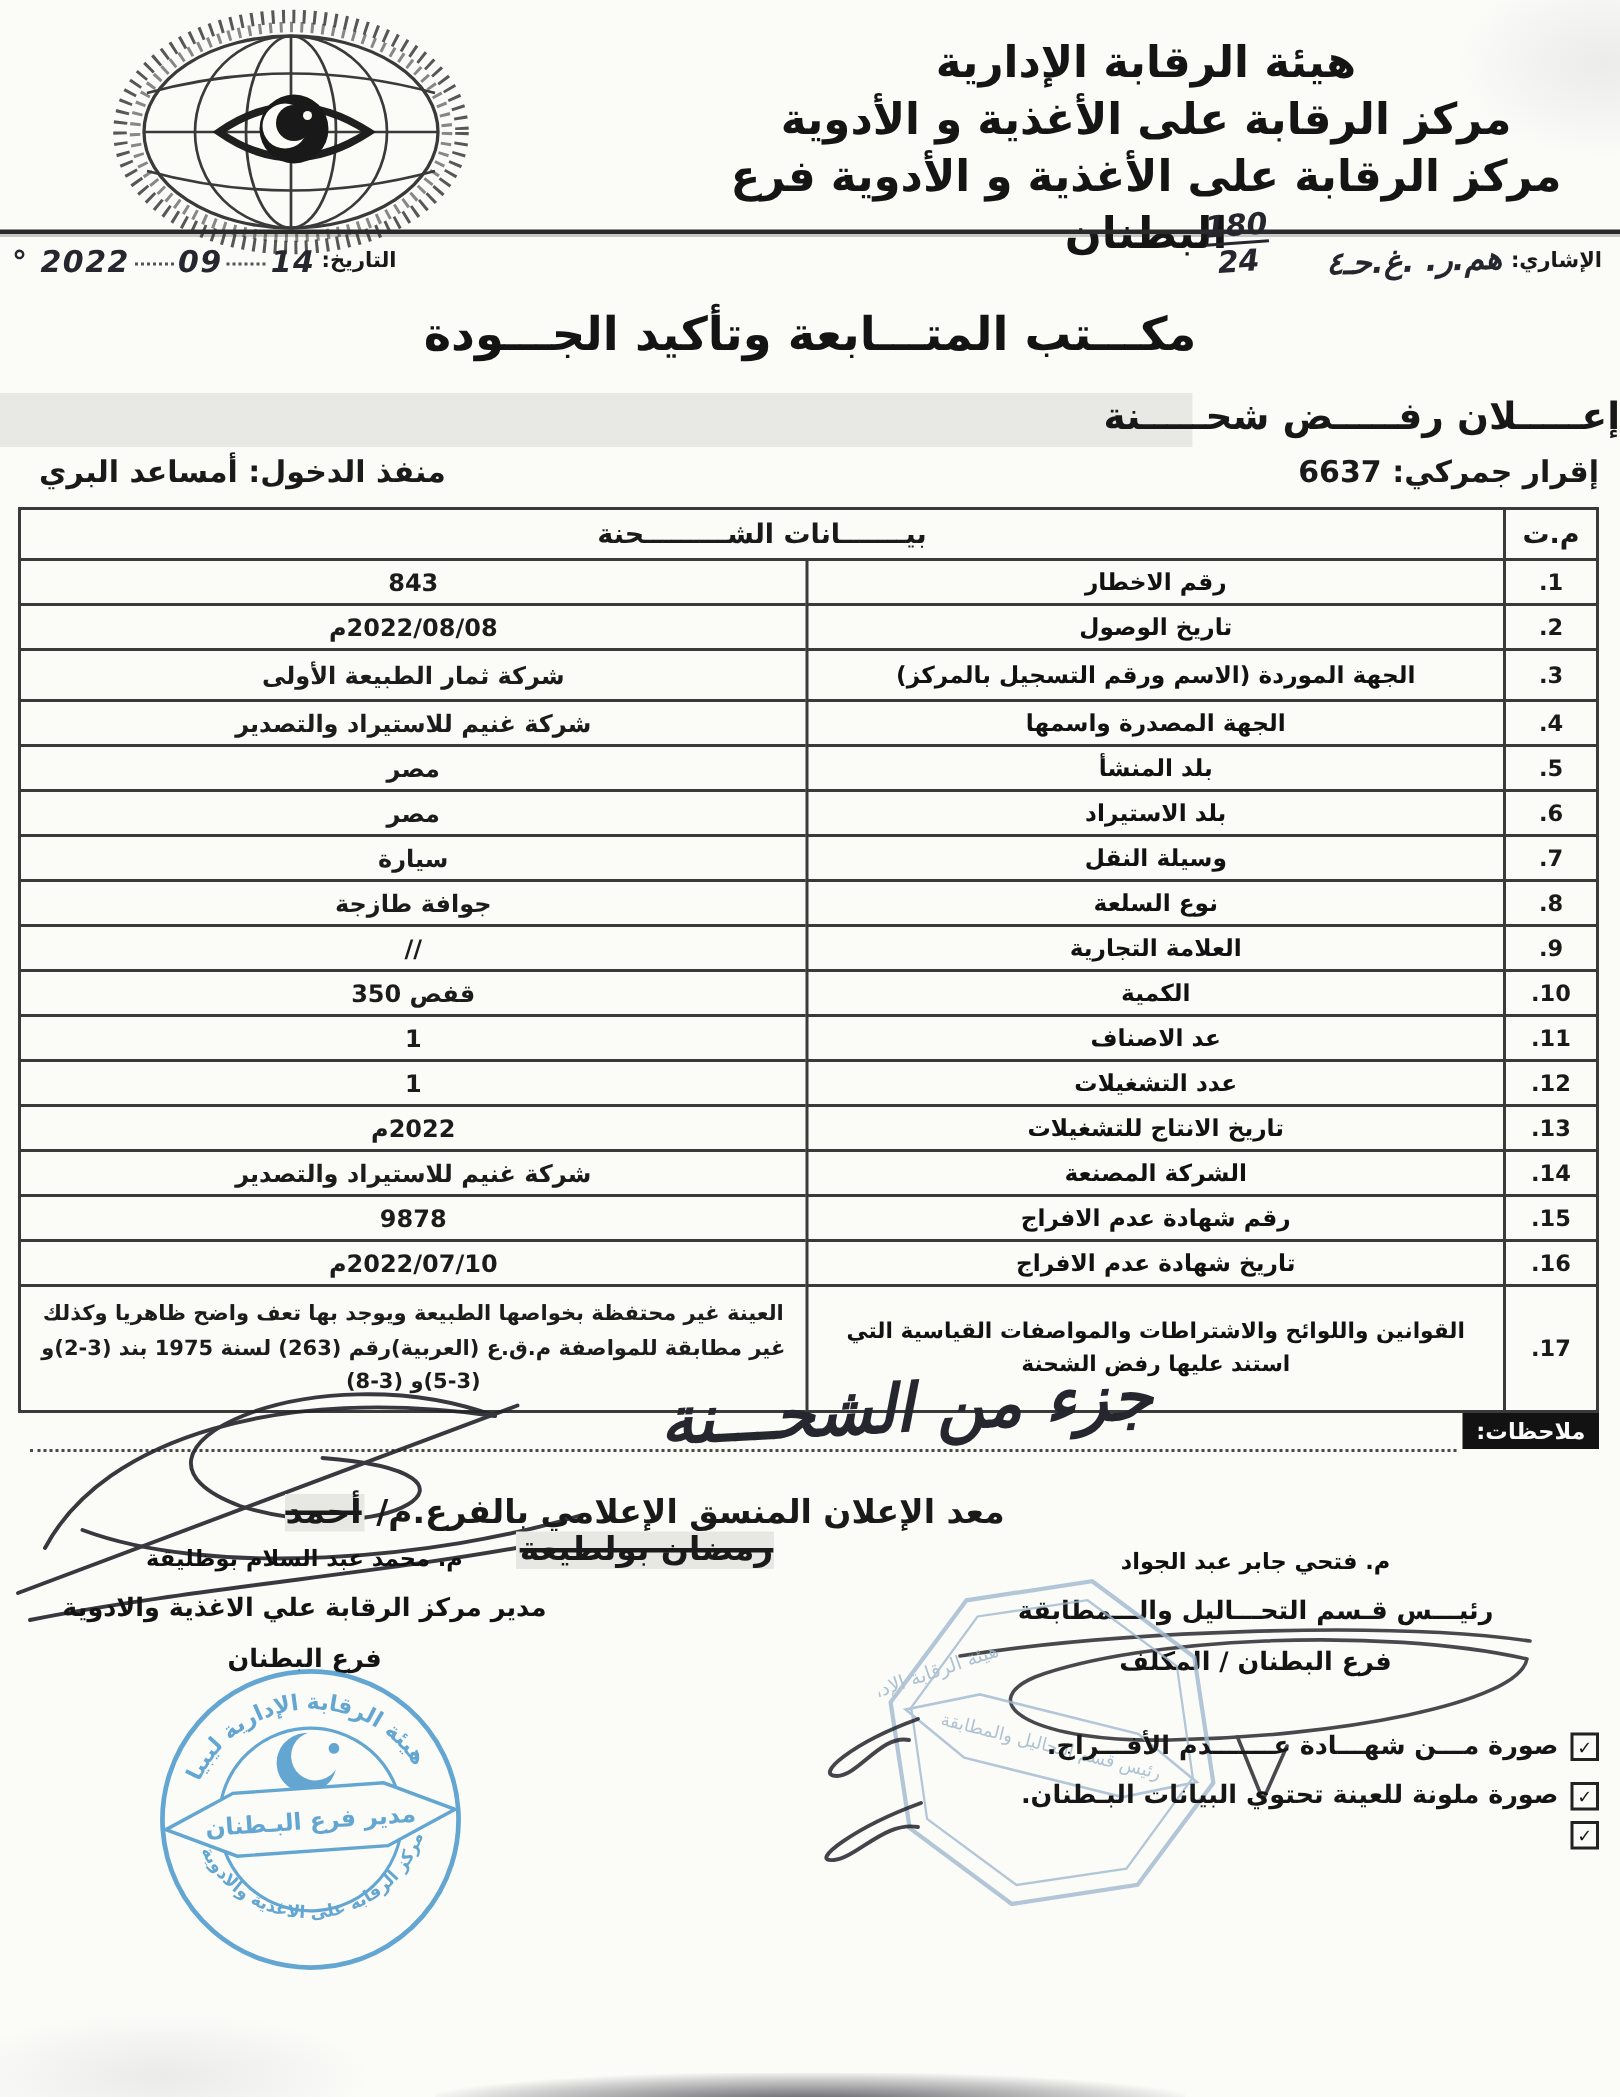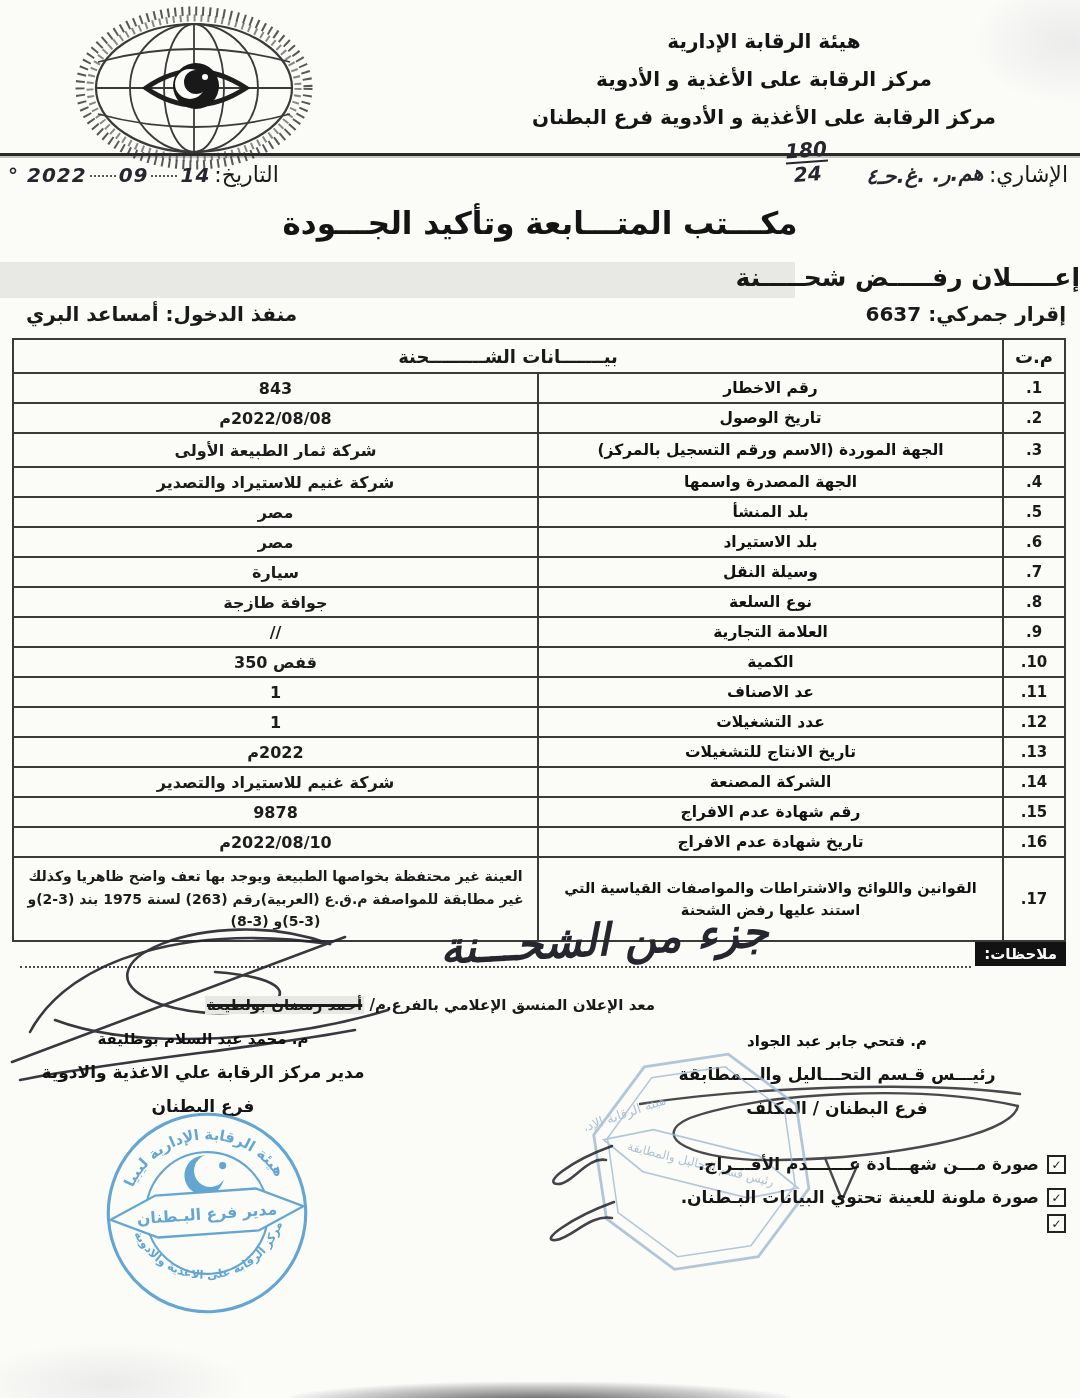--- a/index.html
+++ b/index.html
@@ -8,26 +8,26 @@
     direction:rtl;
     font-family:"DejaVu Sans",sans-serif;color:#1a1a1a;
     background:
       radial-gradient(ellipse 140px 90px at 99% 3%, rgba(120,130,140,.12), transparent 70%),
       radial-gradient(ellipse 200px 60px at 10% 99%, rgba(90,95,105,.10), transparent 70%),
       #fbfbf8;
   }
   
   .logo{position:absolute;left:68px;top:6px;width:252px;height:168px;}
   .org-block{position:absolute;right:16px;top:22px;width:600px;text-align:center;}
-  .org-block div{font-weight:bold;font-size:20px;line-height:38px;color:#151515;}
+  .org-block div{font-weight:bold;font-size:29px;line-height:38px;color:#151515;}
   .divider{position:absolute;left:0;right:0;top:153px;border-top:3px solid #2a2a2a;box-shadow:0 2px 0 rgba(40,40,40,.25);}
   
   .refline{position:absolute;left:8px;right:12px;top:162px;height:52px;display:flex;justify-content:space-between;align-items:flex-start;}
   .ref-right{position:relative;display:flex;align-items:center;gap:6px;padding-left:120px;}
-  .lbl{font-weight:normal;font-size:22px;}
+  .lbl{font-weight:bold;font-size:14px;}
   .hand{font-style:italic;font-weight:600;color:#26262e;}
   .ref-hand{font-size:21px;transform:rotate(-2deg);letter-spacing:2px;}
   .fraction{position:absolute;left:40px;top:-22px;text-align:center;font-size:20px;line-height:20px;transform:rotate(-4deg);}
   .fraction .bar{display:block;border-top:2.5px solid #26262e;margin:1px 0;}
   .date-left{display:flex;align-items:center;gap:4px;}
   .date-hand{font-size:20px;letter-spacing:1px;}
   .dots{display:inline-block;width:26px;border-bottom:2px dotted #555;vertical-align:middle;margin:0 3px;}
   
   .doc-title{position:absolute;top:205px;left:0;width:100%;text-align:center;font-size:31px;font-weight:bold;color:#141414;}
   .subtitle-band{position:absolute;top:262px;left:0;width:795px;height:36px;background:#e8e8e4;}
@@ -47,21 +47,21 @@
   tr.r17{height:84px;}
   tr.r17 td.label{font-size:14.5px;line-height:1.55;}
   tr.r17 td.value{font-size:14px;line-height:1.6;border-radius:12px;}
   td.ltr{direction:ltr;}
   
   .notesrow{position:absolute;top:940px;left:20px;right:14px;display:flex;align-items:center;}
   .notes-label{background:#121212;color:#fafafa;font-weight:bold;font-size:15px;padding:3px 9px;flex:0 0 auto;}
   .notes-dots{flex:1 1 auto;border-bottom:2px dotted #4a4a4a;height:26px;margin-right:4px;}
   .notes-hand{position:absolute;left:420px;top:-26px;font-size:44px;transform:rotate(-3deg);letter-spacing:4px;white-space:nowrap;}
   
-  .prepared{position:absolute;top:996px;left:175px;width:510px;text-align:center;font-size:15px;font-weight:bold;}
+  .prepared{position:absolute;top:996px;left:175px;width:510px;text-align:center;font-size:22px;font-weight:bold;}
   .struck{text-decoration:line-through;text-decoration-thickness:2.5px;background:#e7e7e3;padding:0 2px;}
   .sig-right{position:absolute;top:1032px;right:78px;width:330px;text-align:center;}
   .sig-left {position:absolute;top:1030px;left:38px;width:330px;text-align:center;}
   .sig-name{font-size:15px;font-weight:bold;color:#101010;}
   .sig-title{font-size:17px;font-weight:bold;margin-top:14px;color:#141414;}
   .svg-abs{position:absolute;pointer-events:none;}
   
   .attachments{position:absolute;top:1148px;right:14px;width:530px;}
   .attach-item{display:flex;align-items:center;gap:8px;font-size:17px;font-weight:bold;line-height:33px;color:#161616;}
   .cbx{flex:0 0 auto;width:15px;height:15px;border:2.5px solid #222;display:flex;align-items:center;justify-content:center;font-size:12px;font-weight:bold;line-height:1;}
@@ -210,21 +210,21 @@
           <td class="value">شركة غنيم للاستيراد والتصدير</td>
         </tr>
     <tr>
           <td class="num">15.</td>
           <td class="label">رقم شهادة عدم الافراج</td>
           <td class="value">9878</td>
         </tr>
     <tr>
           <td class="num">16.</td>
           <td class="label">تاريخ شهادة عدم الافراج</td>
-          <td class="value">2022/08/10م</td>
+          <td class="value">2022/07/10م</td>
         </tr>
     <tr class="r17">
           <td class="num">17.</td>
           <td class="label">القوانين واللوائح والاشتراطات والمواصفات القياسية التي استند عليها رفض الشحنة</td>
           <td class="value">العينة غير محتفظة بخواصها الطبيعة ويوجد بها تعف واضح ظاهريا وكذلك غير مطابقة للمواصفة م.ق.ع (العربية)رقم (263) لسنة 1975 بند (3-2)و (3-5)و (3-8)</td>
         </tr>
   </tbody>
     </table>
 
   <div class="notesrow">

